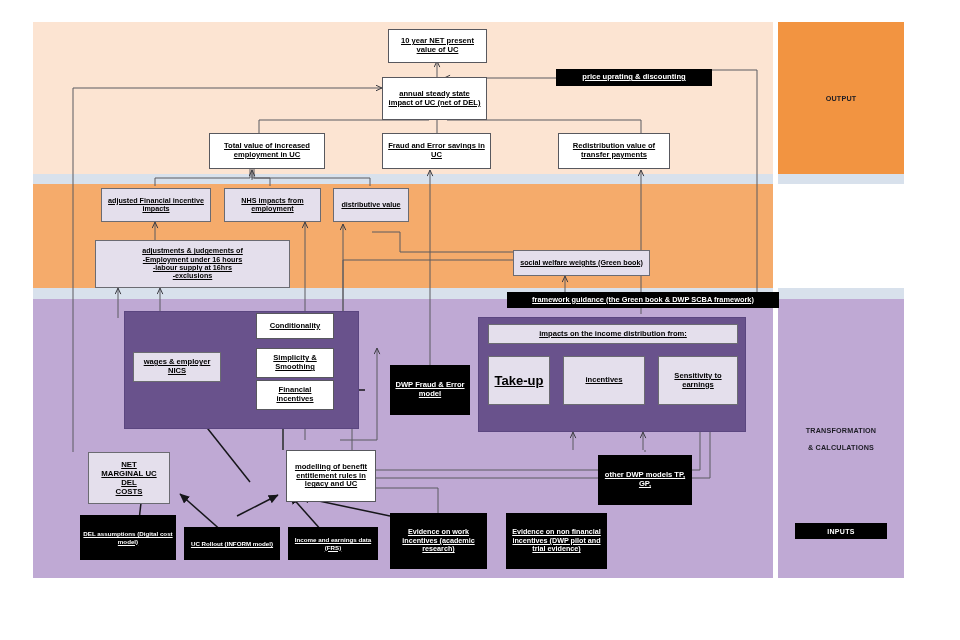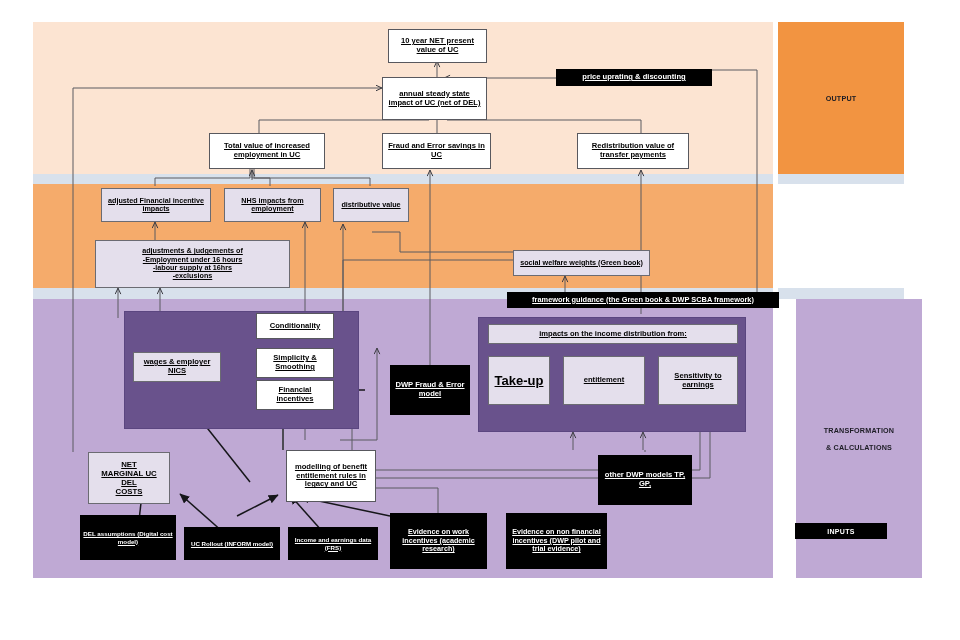--- a/index.html
+++ b/index.html
@@ -11,21 +11,21 @@
   .band-output{background:#fce4d2;}
   .band-assump{background:#f5ab6b;}
   .band-transform{background:#bfa9d4;}
   .band-sep{background:#d8e1ec;}
 
   
   .legend-col{position:absolute;display:flex;align-items:center;justify-content:center;
               text-align:center;font-size:7.2px;font-weight:bold;color:#1c1c24;letter-spacing:.2px;}
   .legend-output{background:#f29441;}
   .legend-assump{background:#f29441;}
-  .legend-transform{background:#bfa9d4;margin-left:18px;}
+  .legend-transform{background:#bfa9d4;}
   .legend-inputs{position:absolute;background:#000;color:#fff;display:flex;align-items:center;
                  justify-content:center;font-size:7px;font-weight:bold;letter-spacing:.3px;}
 
   
   .node{position:absolute;box-sizing:border-box;display:flex;align-items:center;
         justify-content:center;text-align:center;line-height:1.18;padding:2px 3px;text-decoration:underline;}
   .node-white{background:#ffffff;border:1px solid #58585e;color:#000;font-weight:bold;}
   .node-lav{background:#e4dfec;border:1px solid #6b6b72;color:#000;font-weight:bold;}
   .node-black{background:#000000;color:#ffffff;font-weight:bold;}
   .panel{position:absolute;box-sizing:border-box;background:#69528c;border:1px solid #5b4680;}
@@ -162,21 +162,21 @@
   </div>
 
   <div class="node node-white" style="left:209px;top:133px;width:116px;height:36px;font-size:7.6px;">
     <span>Total value of increased employment in UC</span>
   </div>
 
   <div class="node node-white" style="left:382px;top:133px;width:109px;height:36px;font-size:7.6px;">
     <span>Fraud and Error savings in UC</span>
   </div>
 
-  <div class="node node-white" style="left:577px;top:133px;width:112px;height:36px;font-size:7.6px;">
+  <div class="node node-white" style="left:558px;top:133px;width:112px;height:36px;font-size:7.6px;">
     <span>Redistribution value of transfer payments</span>
   </div>
 
   <div class="node node-lav" style="left:101px;top:188px;width:110px;height:34px;font-size:7.2px;">
     <span>adjusted Financial incentive impacts</span>
   </div>
 
   <div class="node node-lav" style="left:224px;top:188px;width:97px;height:34px;font-size:7.2px;">
     <span>NHS impacts from employment</span>
   </div>
@@ -222,21 +222,21 @@
 
   <div class="node node-lav" style="left:488px;top:324px;width:250px;height:20px;font-size:7.6px;">
     <span>impacts on the income distribution from:</span>
   </div>
 
   <div class="node node-lav" style="left:488px;top:356px;width:62px;height:49px;font-size:13px;">
     <span>Take-up</span>
   </div>
 
   <div class="node node-lav" style="left:563px;top:356px;width:82px;height:49px;font-size:7.6px;">
-    <span>entitlement</span>
+    <span>incentives</span>
   </div>
 
   <div class="node node-lav" style="left:658px;top:356px;width:80px;height:49px;font-size:7.6px;">
     <span>Sensitivity to earnings</span>
   </div>
 
   <div class="node node-lav" style="left:88px;top:452px;width:82px;height:52px;font-size:7.8px;flex-direction:column;">
     <span>NET</span>
     <span>MARGINAL UC</span>
     <span>DEL</span>

